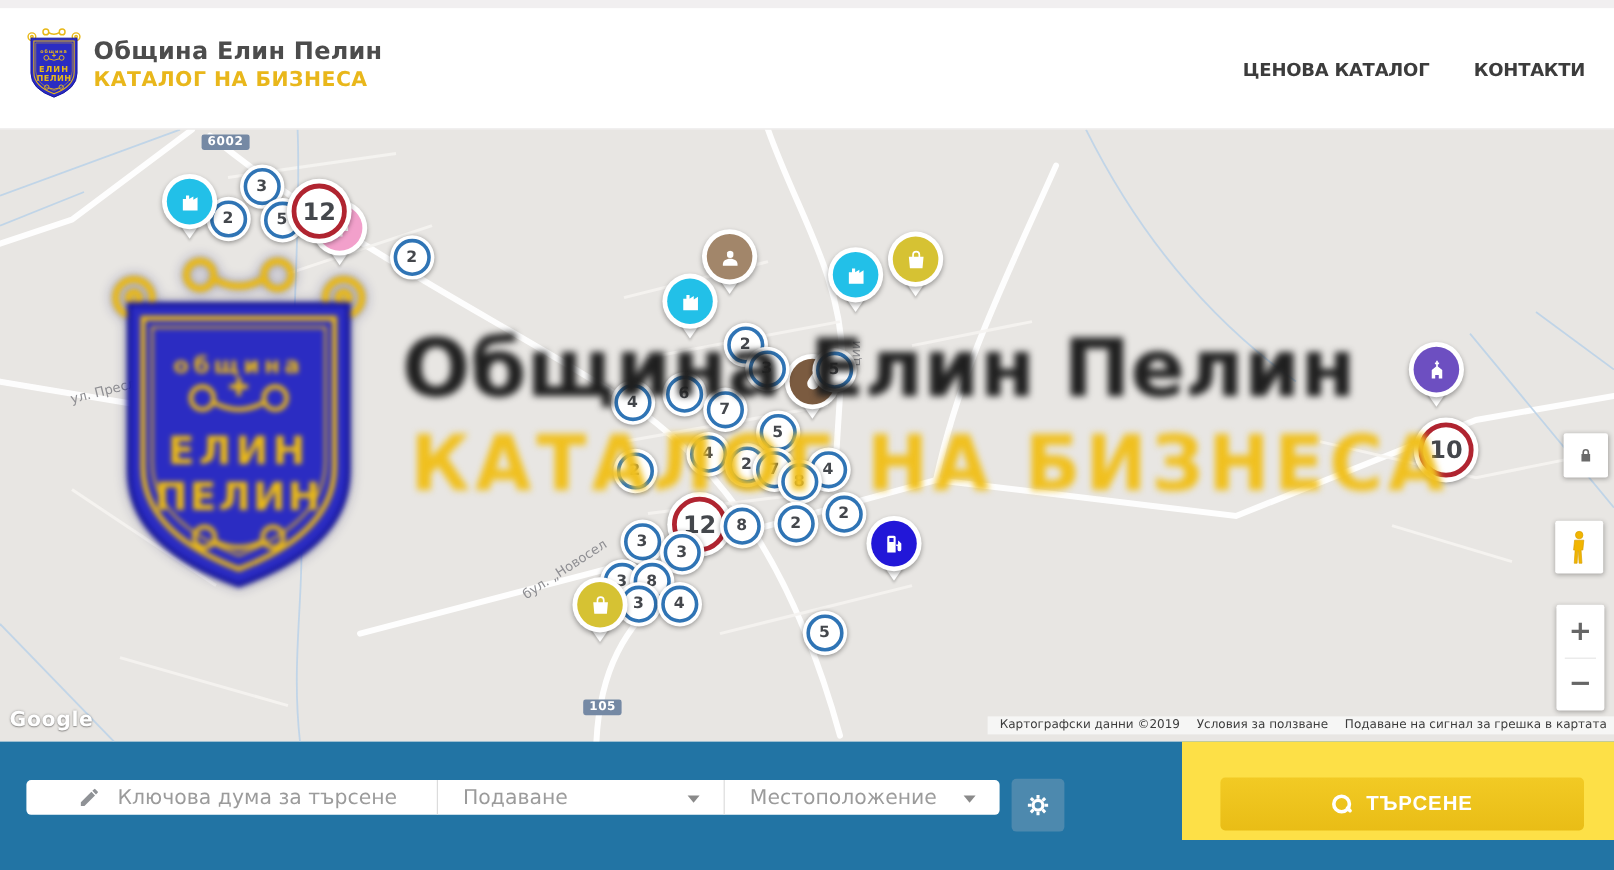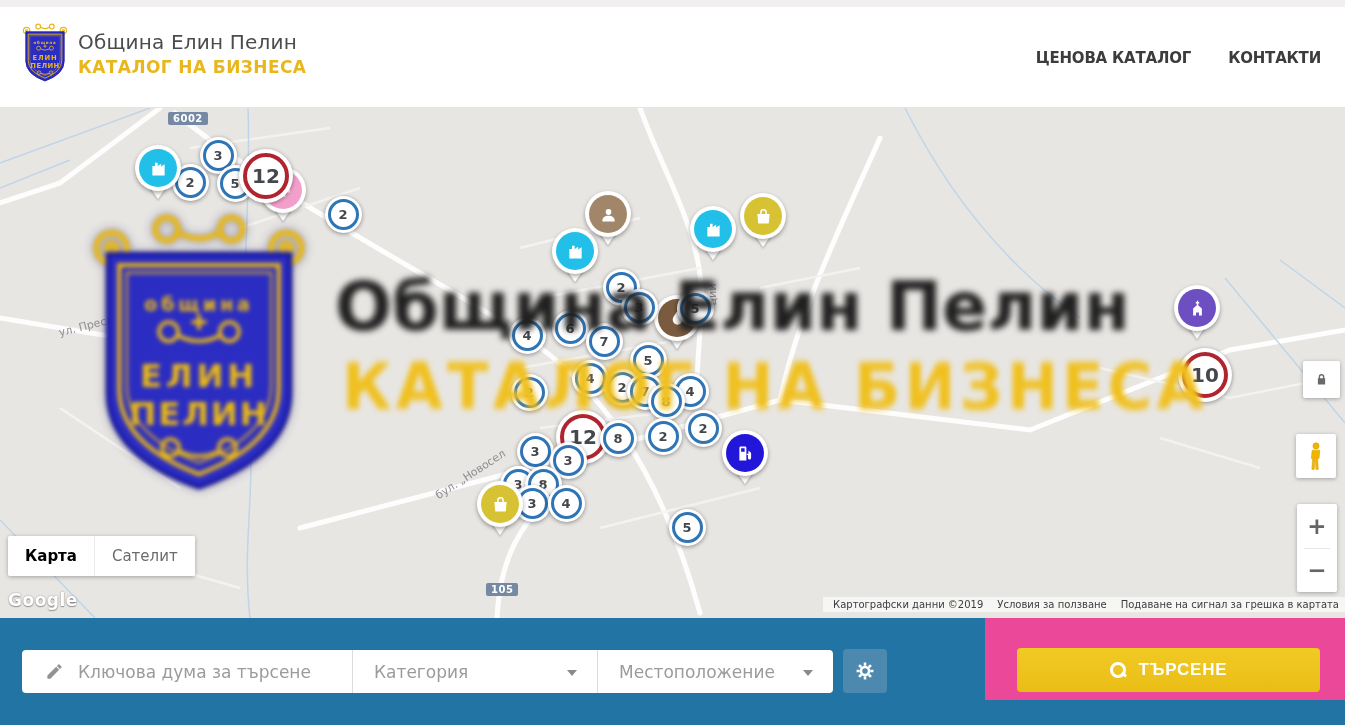--- a/index.html
+++ b/index.html
@@ -8,22 +8,22 @@
   #stage { position:relative; width:1345px; height:725px; }
 
   
   .topstrip { position:absolute; left:0; top:0; width:100%; height:7px; background:#f1eff0; }
   .header { position:absolute; left:0; top:7px; width:100%; height:101px; background:#fff;
             border-bottom:1px solid #e7e4e4; }
   .brand { position:absolute; left:21px; top:16px; display:flex; align-items:center; cursor:pointer; }
   .brand-shield { width:48px; height:60px; }
   .brand-shield svg { width:100%; height:100%; }
   .brand-text { margin-left:9px; }
-  .brand-title { font-size:20px; font-weight:normal; color:#4c4c4c; letter-spacing:0.2px; }
-  .brand-sub { font-size:17px; font-weight:bold; color:#e9b71b; letter-spacing:0.4px; margin-top:3px;text-align:right; }
+  .brand-title { font-size:20px; font-weight:bold; color:#4c4c4c; letter-spacing:0.2px; }
+  .brand-sub { font-size:17px; font-weight:bold; color:#e9b71b; letter-spacing:0.4px; margin-top:3px; }
   .nav { position:absolute; right:24px; top:0; height:101px; display:flex; align-items:center; gap:37px; }
   .nav a { font-size:15px; font-weight:bold; color:#3c3c3c; text-decoration:none;
            letter-spacing:-0.2px; white-space:nowrap; cursor:pointer; }
 
   
   .map { position:absolute; left:0; top:108px; width:1345px; height:510px;
          background:#e8e6e3; overflow:hidden; }
   .map svg.roads { position:absolute; left:0; top:0; z-index:1; }
 
   .street-label { position:absolute; z-index:2; font-size:11px; color:#8f8f93; white-space:nowrap; }
@@ -80,24 +80,24 @@
          border-radius:2px; display:flex; align-items:center; justify-content:center; cursor:pointer; }
   .ctl-lock { left:1303px; top:253px; width:37px; height:37px; }
   .ctl-peg  { left:1296px; top:326px; width:40px; height:44px; }
   .ctl-zoom { left:1297px; top:396px; width:40px; height:88px; flex-direction:column; cursor:default; }
   .zbtn { width:100%; height:44px; display:flex; align-items:center; justify-content:center;
           font-size:23px; font-weight:bold; color:#666; cursor:pointer; }
   .zdiv { width:26px; height:1px; background:#e6e6e6; }
 
   
   .bar { position:absolute; left:0; top:618px; width:1345px; height:107px; background:#2274a4; }
-  .bar-right { position:absolute; left:985px; top:0; width:360px; height:82px; background:#ec4899; }
-
-  .pill { position:absolute; left:22px; top:32px; width:811px; height:43px; background:#fff;
-          border-radius:4px; display:flex; align-items:stretch; }
+  .bar-right { position:absolute; left:985px; top:0; width:360px; height:82px; background:#fde047; }
+
+  .pill { position:absolute; left:22px; top:32px; width:811px; height:29px; background:#fff;
+          border-radius:4px; display:flex; align-items:stretch;padding-left:20px; }
   .sec { position:relative; display:flex; align-items:center; }
   .sec-kw { width:330px; }
   .sec-cat { width:245px; border-left:1px solid #dcdcdc; cursor:pointer; }
   .sec-loc { width:236px; border-left:1px solid #dcdcdc; cursor:pointer; }
   .pencil { margin-left:23px; width:19px; height:19px; flex:none; }
   .kw-input { border:0; outline:0; flex:1; margin-left:14px; font-size:17px; color:#444;
               font-family:inherit; background:transparent; }
   .kw-input::placeholder { color:#9b9b9b; }
   .ph { margin-left:21px; font-size:17px; color:#9b9b9b; }
   .caret { position:absolute; right:20px; top:50%; margin-top:-2px; width:0; height:0;
@@ -223,24 +223,20 @@
     <text x="60" y="112" text-anchor="middle" font-size="17" font-weight="bold" letter-spacing="1" fill="#e8b818">ПЕЛИН</text>
     <g fill="none" stroke="#e8b818" stroke-width="2">
       <circle cx="45" cy="124" r="4.5"></circle>
             <circle cx="75" cy="124" r="4.5"></circle>
       <path d="M50 126 Q60 131 70 126"></path>
     </g>
   </svg></div>
     <div class="wm-title">Община Елин Пелин</div>
     <div class="wm-sub">КАТАЛОГ НА БИЗНЕСА</div>
 
-    <div class="maptype">
-      <div class="mt active">Карта</div>
-      <div class="mt idle">Сателит</div>
-    </div>
 
     <div class="glogo">Google</div>
 
     <div class="attrib">
       <span>Картографски данни ©2019</span>
       <span class="lnk">Условия за ползване</span>
       <span class="lnk">Подаване на сигнал за грешка в картата</span>
     </div>
 
     <div class="ctl ctl-lock">
@@ -489,21 +485,21 @@
     </div>
 
     <div class="pill">
       <div class="sec sec-kw">
         <svg class="pencil" viewBox="0 0 24 24">
           <path fill="#8f9296" d="M3 17.2V21h3.8L17.9 9.9l-3.8-3.8L3 17.2zM20.7 7.1a1 1 0 0 0 0-1.4l-2.4-2.4a1 1 0 0 0-1.4 0l-1.8 1.8 3.8 3.8 1.8-1.8z"></path>
         </svg>
         <input class="kw-input" type="text" placeholder="Ключова дума за търсене" style="">
       </div>
       <div class="sec sec-cat">
-        <span class="ph">Категория</span>
+        <span class="ph">Подаване</span>
         <span class="caret"></span>
       </div>
       <div class="sec sec-loc">
         <span class="ph">Местоположение</span>
         <span class="caret"></span>
       </div>
     </div>
 
     <button class="gearbtn">
       <svg viewBox="0 0 24 24">

